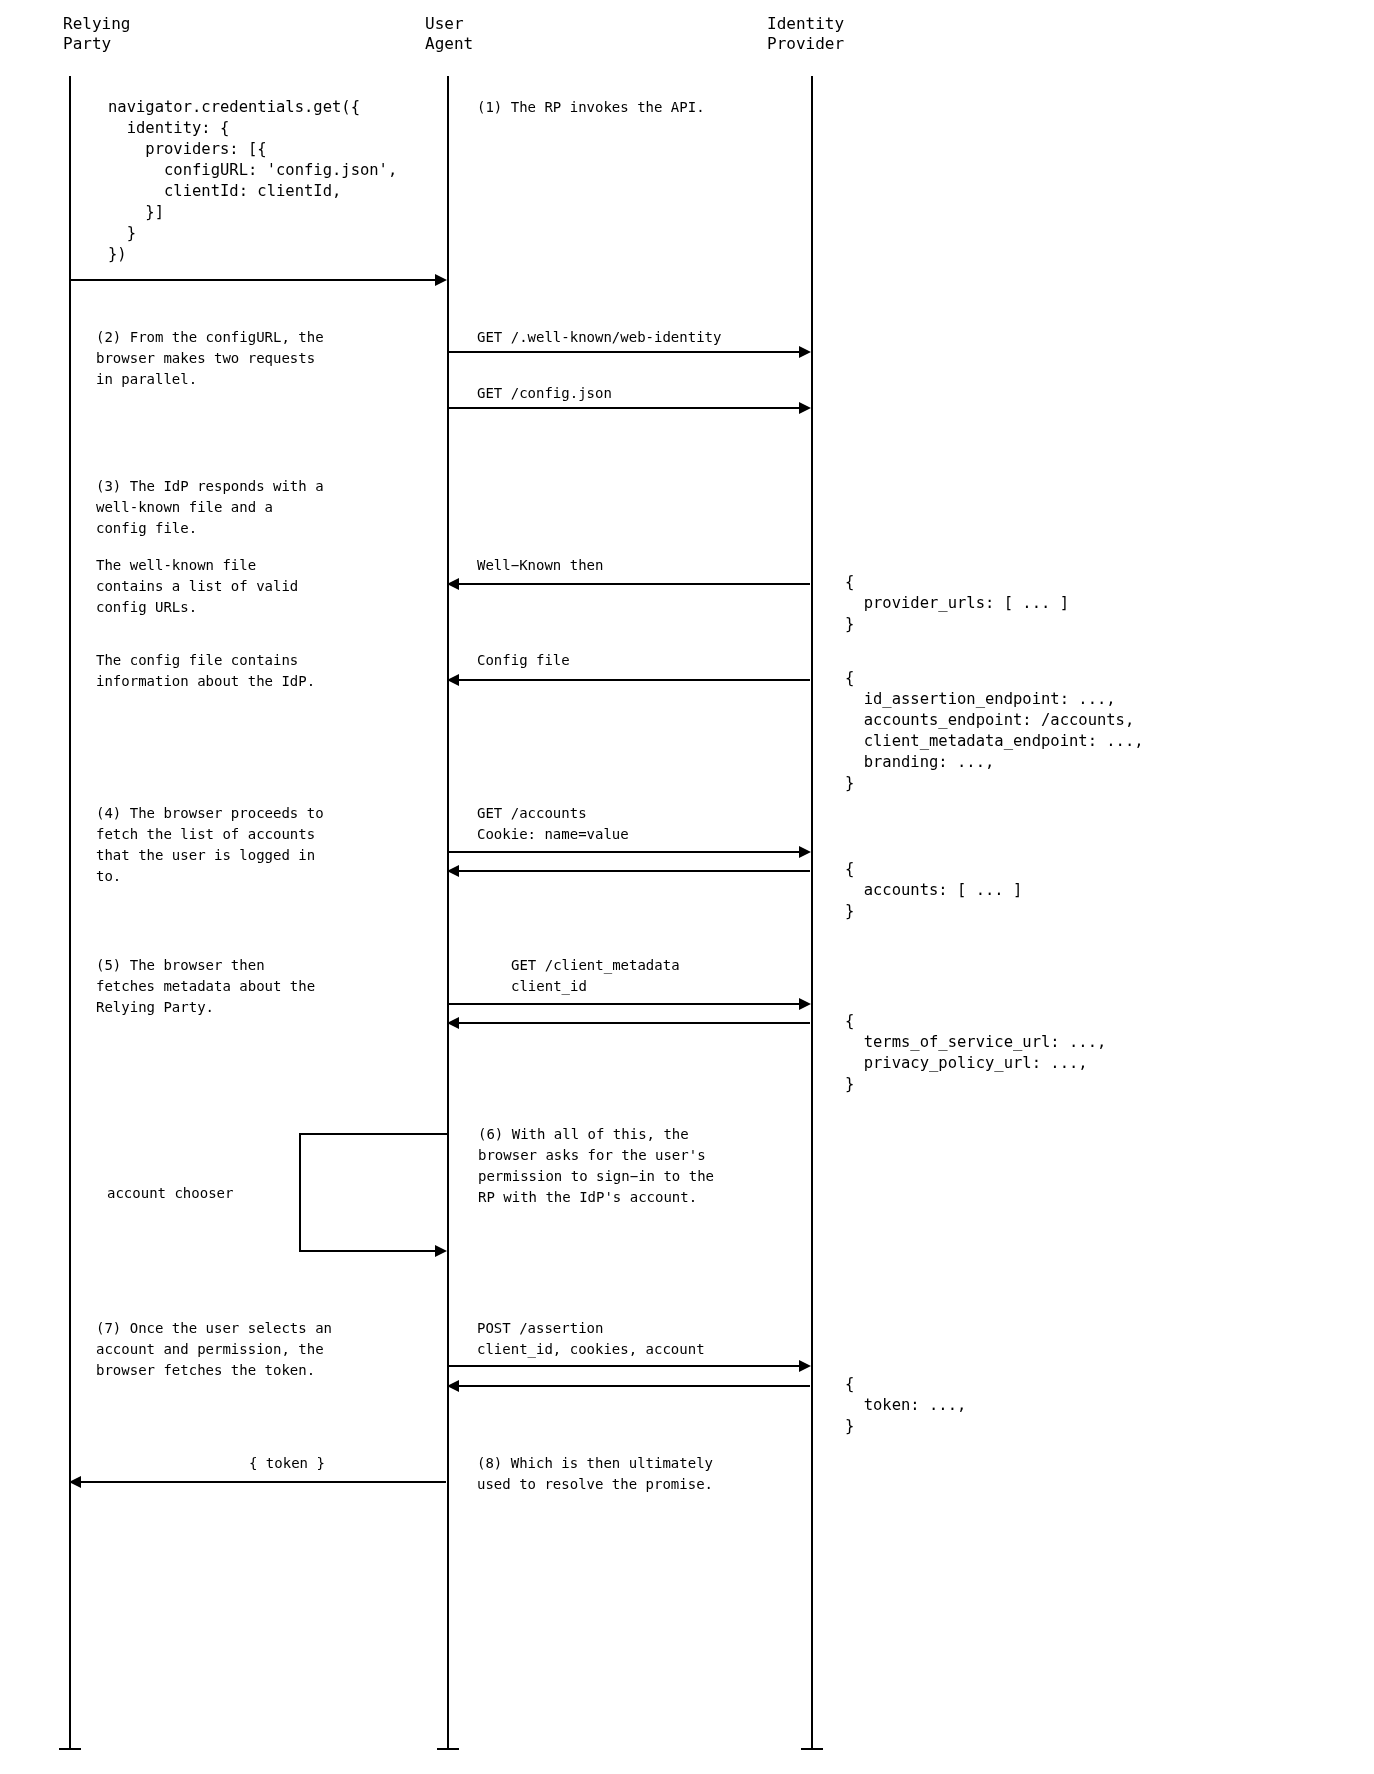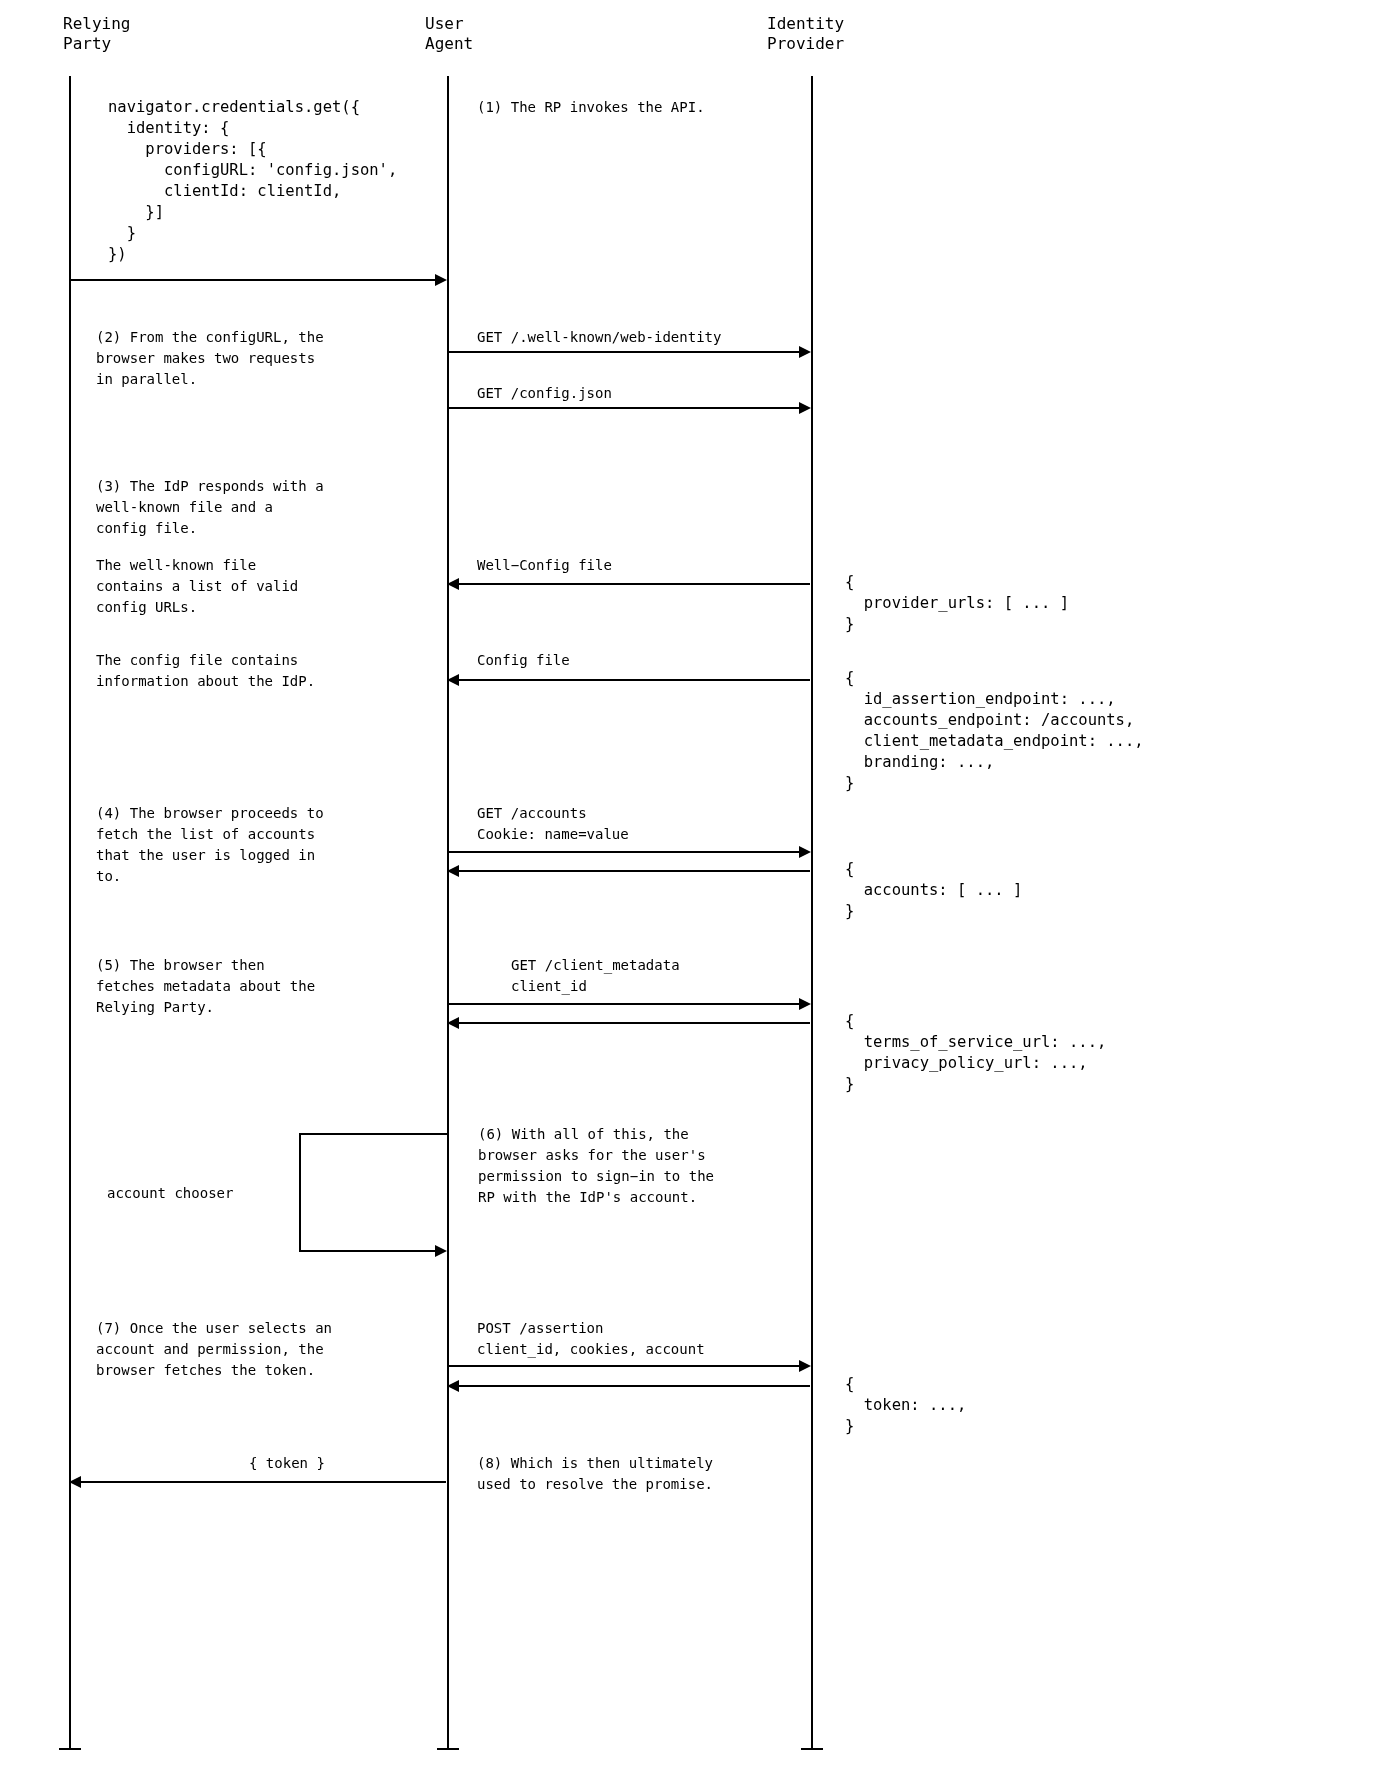--- a/index.html
+++ b/index.html
@@ -119,21 +119,21 @@
   <div class="arrow-line" style="left:448px; top:407px; width:356px;"></div>
   <div class="arrow-head right" style="left:799px; top:402px;"></div>
 
   <div class="txt" style="left:96px; top:440px;margin-top:36px;">(3) The IdP responds with a
 well-known file and a
 config file.</div>
 
   <div class="txt" style="left:96px; top:555px;">The well-known file
 contains a list of valid
 config URLs.</div>
-  <div class="txt" style="left:477px; top:555px;">Well−Config file</div>
+  <div class="txt" style="left:477px; top:555px;">Well−Known then</div>
   <div class="arrow-line" style="left:457px; top:583px; width:353px;"></div>
   <div class="arrow-head left" style="left:447px; top:578px;"></div>
   <div class="code" style="left:833px; top:572px;">{
   provider_urls: [ ... ]
 }</div>
 
   <div class="txt" style="left:96px; top:650px;">The config file contains
 information about the IdP.</div>
   <div class="txt" style="left:477px; top:650px;">Config file</div>
   <div class="arrow-line" style="left:457px; top:679px; width:353px;"></div>

